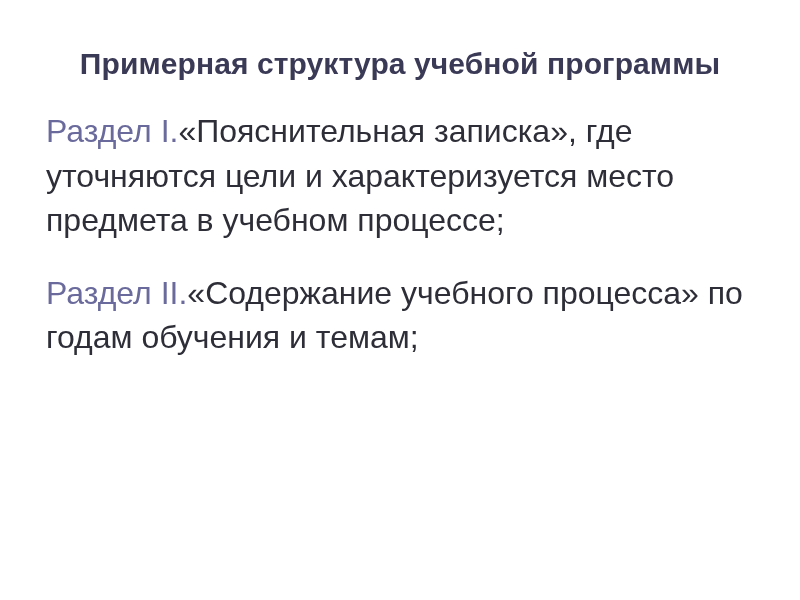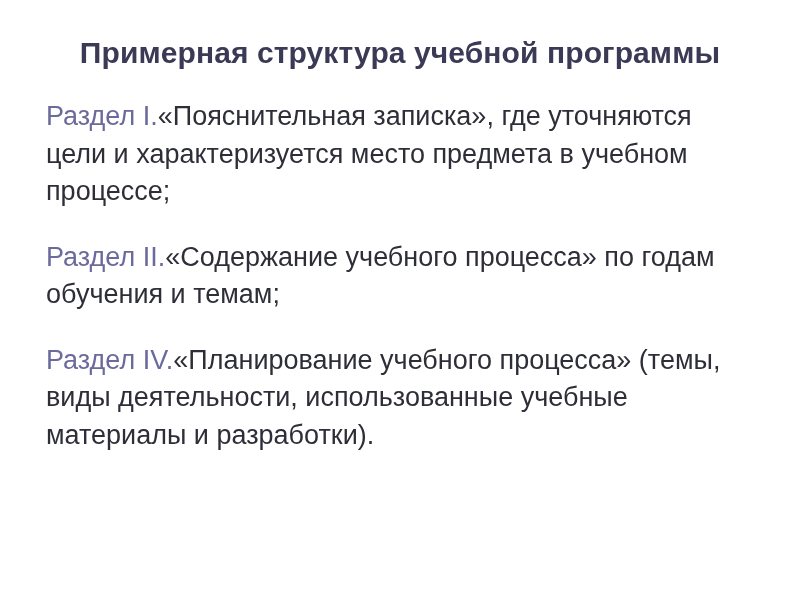--- a/index.html
+++ b/index.html
@@ -12,36 +12,36 @@
     background: #ffffff;
     font-family: "Liberation Sans", sans-serif;
     color: #2f3142;
     overflow: hidden;
   }
   .slide {
     position: relative;
     width: 800px;
     height: 600px;
     box-sizing: border-box;
-    padding: 34px 46px 10px 46px;
+    padding: 45px 46px 10px 46px;
   }
   .slide-title {
     text-align: center;
     font-size: 30px;
     line-height: 1.27;
     font-weight: bold;
     color: #3b3a56;
     letter-spacing: 0.1px;
     margin: 0 30px 26px 30px;
   }
   .body-block {
     margin: 0;
   }
   .para {
-    font-size: 27px;
+    font-size: 32px;
     line-height: 1.39;
     color: #2e2e38;
     margin: 0 0 28px 0;
     text-align: left;
   }
   .para:last-child {
     margin-bottom: 0;
   }
   .section-label {
     color: #6a6a9c;
@@ -61,18 +61,15 @@
 
     <p class="para">
       <span class="section-label">Раздел I.</span><span class="para-text">«Пояснительная записка», где уточняются цели и характеризуется место предмета в учебном процессе;</span>
     </p>
 
     <p class="para">
       <span class="section-label">Раздел II.</span><span class="para-text">«Содержание учебного процесса» по годам обучения и темам;</span>
     </p>
 
 
-    <p class="para">
-      <span class="section-label">Раздел IV.</span><span class="para-text">«Планирование учебного процесса» (темы, виды деятельности, использованные учебные материалы и разработки).</span>
-    </p>
 
   </div>
 </div>
 
 </body></html>

